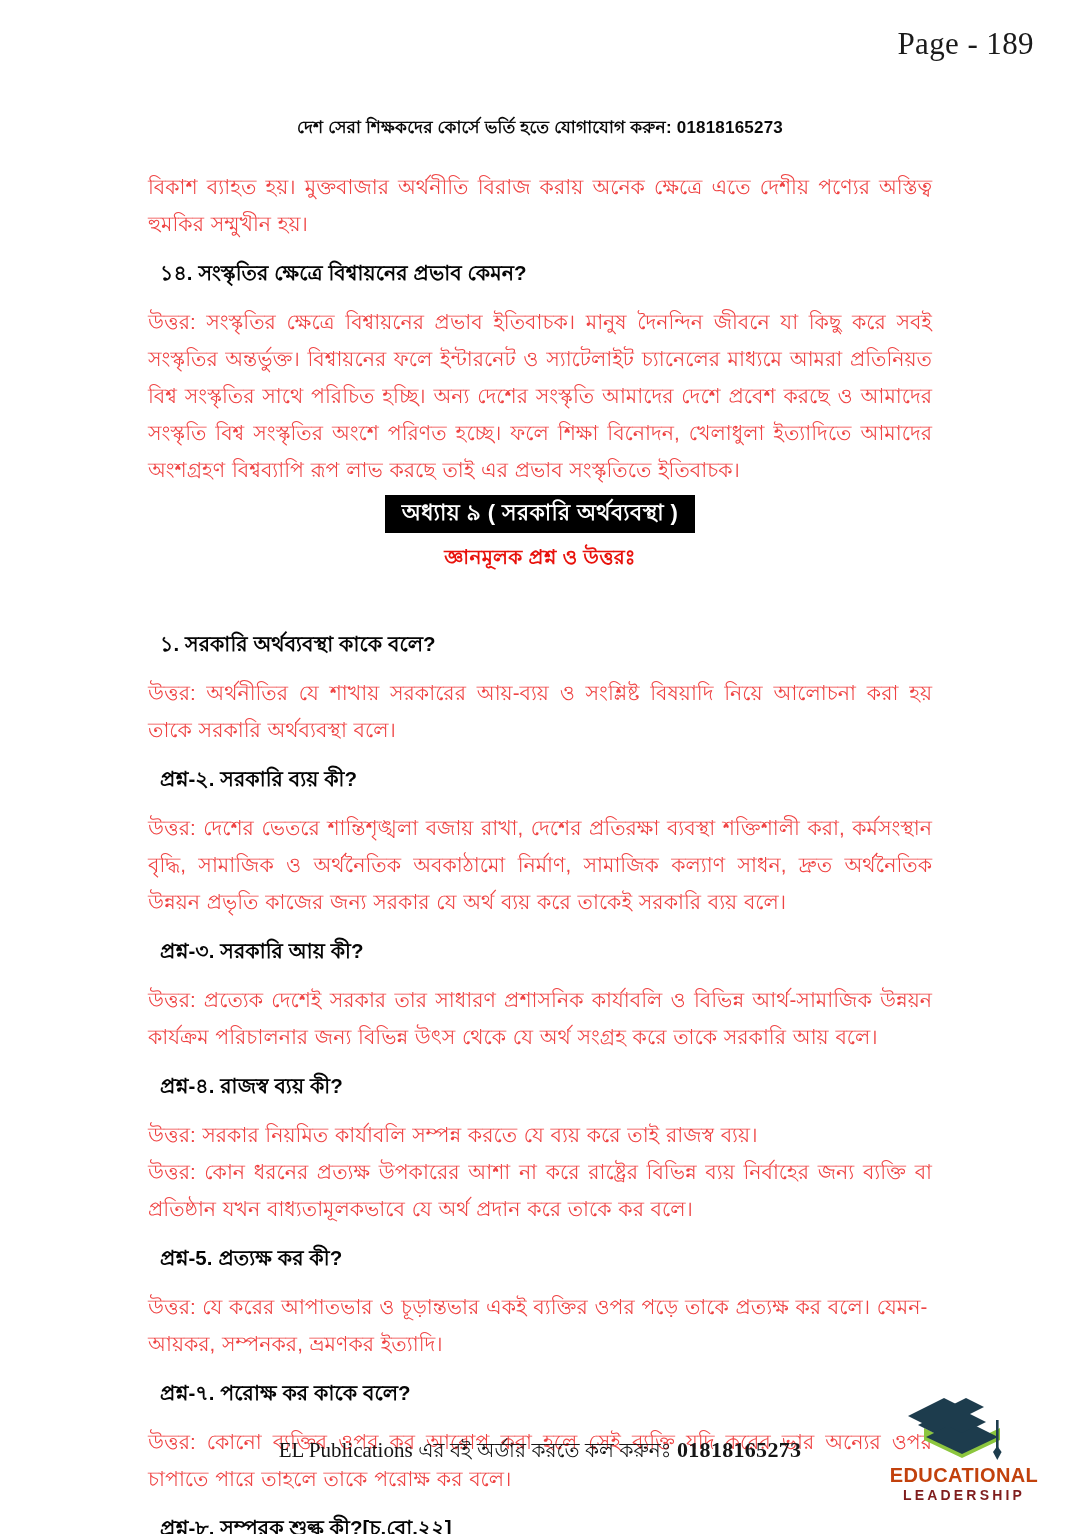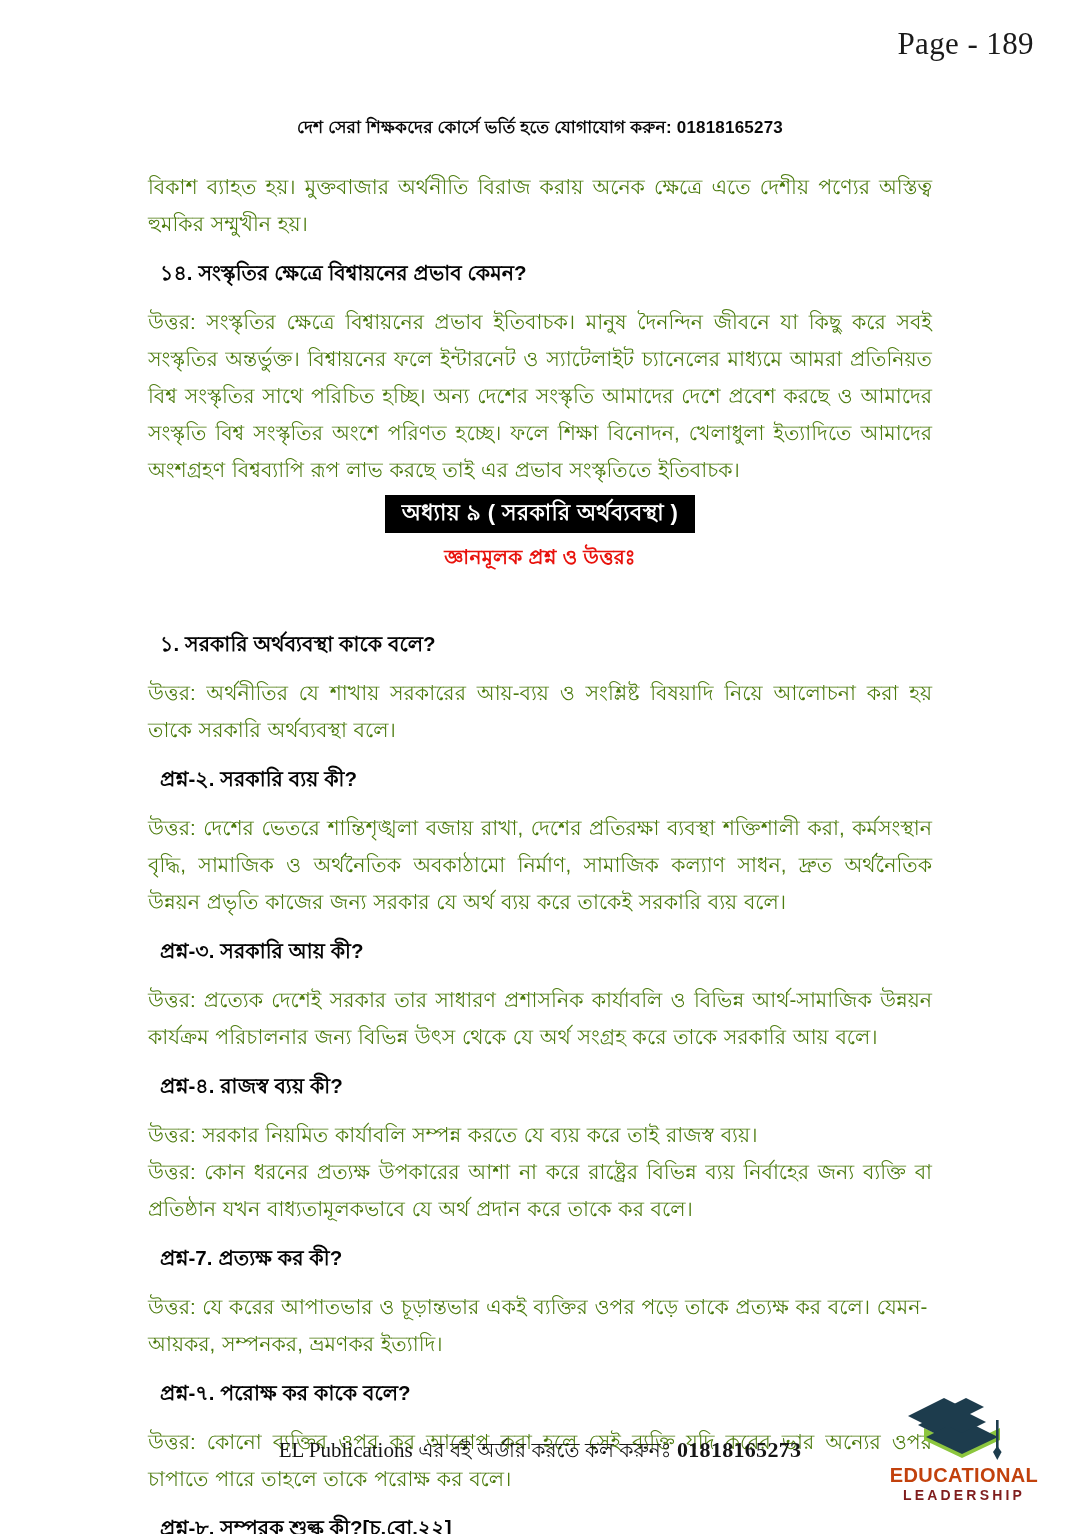--- a/index.html
+++ b/index.html
@@ -50,21 +50,21 @@
     position: absolute;
     left: 148px;
     top: 168px;
     width: 784px;
   }
 
   .para {
     font-family: "Liberation Sans", "DejaVu Sans", sans-serif;
     font-size: 20.5px;
     line-height: 37px;
-    color: #4d7c0f;
+    color: #ef4444;
     text-align: justify;
     text-justify: inter-word;
     margin: 0 0 0 0;
     word-spacing: 1px;
   }
   .para.last-free {
     text-align: left;
   }
 
   .qhead {
@@ -188,21 +188,21 @@
     <p class="para">উত্তর: দেশের ভেতরে শান্তিশৃঙ্খলা বজায় রাখা, দেশের প্রতিরক্ষা ব্যবস্থা শক্তিশালী করা, কর্মসংস্থান বৃদ্ধি, সামাজিক ও অর্থনৈতিক অবকাঠামো নির্মাণ, সামাজিক কল্যাণ সাধন, দ্রুত অর্থনৈতিক উন্নয়ন প্রভৃতি কাজের জন্য সরকার যে অর্থ ব্যয় করে তাকেই সরকারি ব্যয় বলে।</p>
 
     <p class="qhead">প্রশ্ন-৩. সরকারি আয় কী?</p>
     <p class="para">উত্তর: প্রত্যেক দেশেই সরকার তার সাধারণ প্রশাসনিক কার্যাবলি ও বিভিন্ন আর্থ-সামাজিক উন্নয়ন কার্যক্রম পরিচালনার জন্য বিভিন্ন উৎস থেকে যে অর্থ সংগ্রহ করে তাকে সরকারি আয় বলে।</p>
 
     <p class="qhead">প্রশ্ন-৪. রাজস্ব ব্যয় কী?</p>
     <p class="para last-free">উত্তর: সরকার নিয়মিত কার্যাবলি সম্পন্ন করতে যে ব্যয় করে তাই রাজস্ব ব্যয়।</p>
 
     <p class="para">উত্তর: কোন ধরনের প্রত্যক্ষ উপকারের আশা না করে রাষ্ট্রের বিভিন্ন ব্যয় নির্বাহের জন্য ব্যক্তি বা প্রতিষ্ঠান যখন বাধ্যতামূলকভাবে যে অর্থ প্রদান করে তাকে কর বলে।</p>
 
-    <p class="qhead">প্রশ্ন-7. প্রত্যক্ষ কর কী?</p>
+    <p class="qhead">প্রশ্ন-5. প্রত্যক্ষ কর কী?</p>
     <p class="para last-free">উত্তর: যে করের আপাতভার ও চূড়ান্তভার একই ব্যক্তির ওপর পড়ে তাকে প্রত্যক্ষ কর বলে। যেমন- আয়কর, সম্পনকর, ভ্রমণকর ইত্যাদি।</p>
 
     <p class="qhead">প্রশ্ন-৭. পরোক্ষ কর কাকে বলে?</p>
     <p class="para">উত্তর: কোনো ব্যক্তির ওপর কর আরোপ করা হলে সেই ব্যক্তি যদি করের ভার অন্যের ওপর চাপাতে পারে তাহলে তাকে পরোক্ষ কর বলে।</p>
 
     <p class="qhead">প্রশ্ন-৮. সম্পূরক শুল্ক কী?[চ.বো.২২]</p>
 
   </div>
 
   <div class="footer-line">

